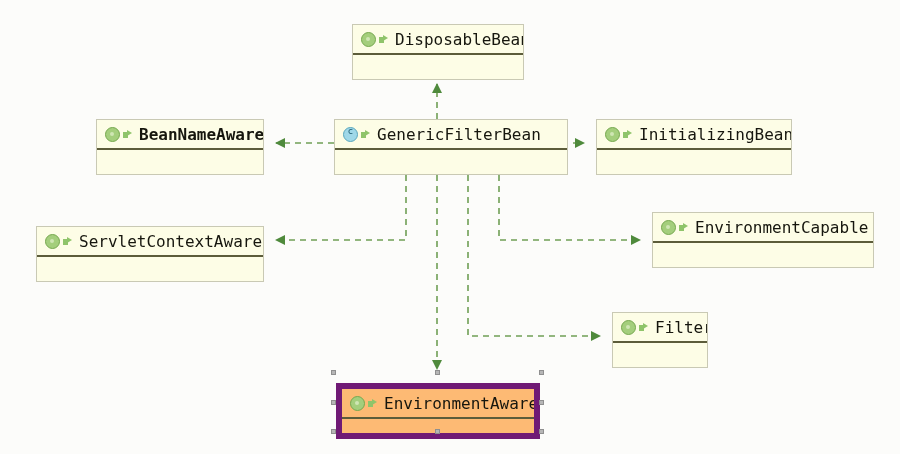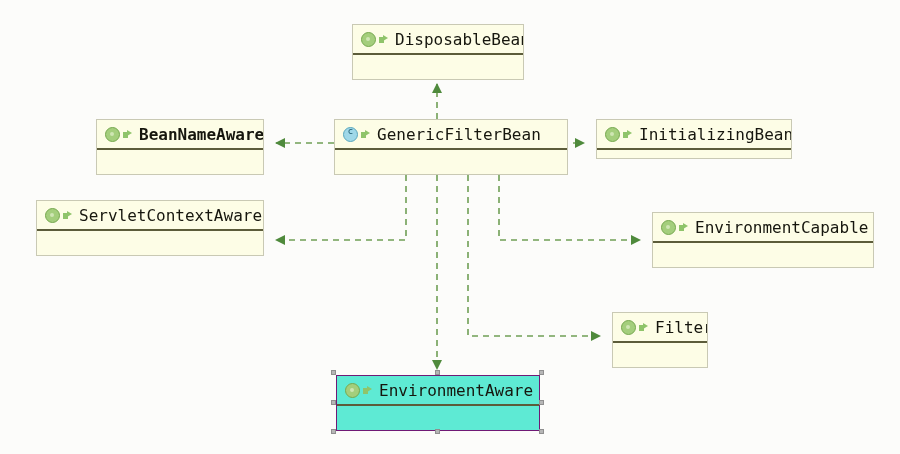--- a/index.html
+++ b/index.html
@@ -24,22 +24,23 @@
     pointer-events: none;
   }
   .node {
     position: absolute;
     box-sizing: border-box;
     background: #fdfde6;
     border: 1px solid #c9c9b4;
     overflow: hidden;
   }
   .node.selected {
-    border: 1px solid #701a75;
-    background: #5eead4;
+    border: 6px solid #701a75;
+    background: #fdba74;
+    margin-top: 8px;
   }
   .node-header {
     height: 30px;
     box-sizing: border-box;
     display: flex;
     align-items: center;
     padding-left: 8px;
     border-bottom: 2px solid #5c5c3a;
     white-space: nowrap;
   }
@@ -182,32 +183,32 @@
     <div class="node-header">
       <span class="icon-wrap">
         <span class="ic-circle ic-class"></span>
           <span class="ic-flag"></span>
       </span>
       <span class="node-title">GenericFilterBean</span>
     </div>
     <div class="node-body"></div>
   </div>
 
-  <div class="node" style="left:596px; top:119px; width:196px; height:40px;">
+  <div class="node" style="left:596px; top:119px; width:196px; height:56px;">
     <div class="node-header">
       <span class="icon-wrap">
         <span class="ic-circle ic-iface"></span>
           <span class="ic-flag"></span>
       </span>
       <span class="node-title">InitializingBean</span>
     </div>
     <div class="node-body"></div>
   </div>
 
-  <div class="node" style="left:36px; top:200px; width:228px; height:56px;">
+  <div class="node" style="left:36px; top:226px; width:228px; height:56px;">
     <div class="node-header">
       <span class="icon-wrap">
         <span class="ic-circle ic-iface"></span>
           <span class="ic-flag"></span>
       </span>
       <span class="node-title">ServletContextAware</span>
     </div>
     <div class="node-body"></div>
   </div>
 

